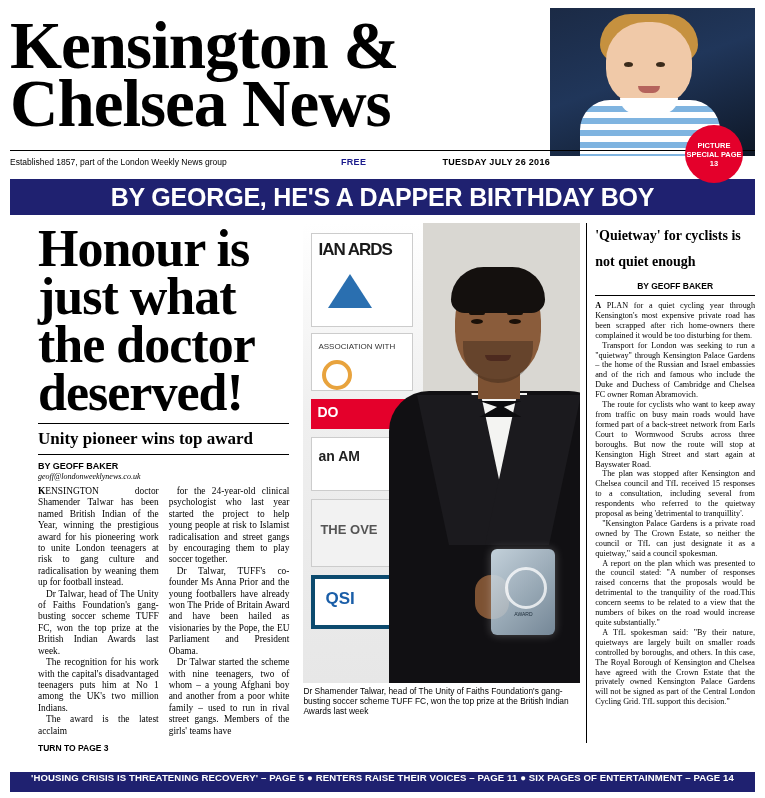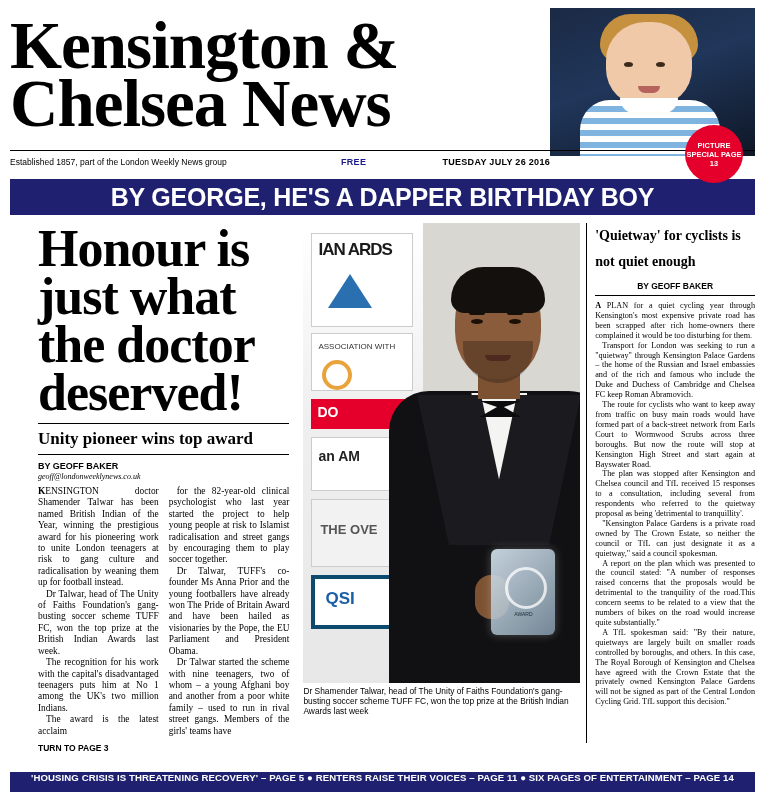--- a/index.html
+++ b/index.html
@@ -228,21 +228,21 @@
         <span>deserved!</span>
       </div>
       <div class="subhead">Unity pioneer wins top award</div>
       <div class="byline">BY GEOFF BAKER</div>
       <div class="byemail">geoff@londonweeklynews.co.uk</div>
       <div class="cols2">
         <p class="first">KENSINGTON doctor Shamender Talwar has been named British Indian of the Year, winning the prestigious award for his pioneering work to unite London teenagers at risk to gang culture and radicalisation by weaning them up for football instead.</p>
         <p>Dr Talwar, head of The Unity of Faiths Foundation's gang-busting soccer scheme TUFF FC, won the top prize at the British Indian Awards last week.</p>
         <p>The recognition for his work with the capital's disadvantaged teenagers puts him at No 1 among the UK's two million Indians.</p>
         <p>The award is the latest acclaim</p>
-        <p>for the 82-year-old clinical psychologist who last year started the project to help young people at risk to Islamist radicalisation and street gangs by encouraging them to play soccer together.</p>
+        <p>for the 24-year-old clinical psychologist who last year started the project to help young people at risk to Islamist radicalisation and street gangs by encouraging them to play soccer together.</p>
         <p>Dr Talwar, TUFF's co-founder Ms Anna Prior and the young footballers have already won The Pride of Britain Award and have been hailed as visionaries by the Pope, the EU Parliament and President Obama.</p>
         <p>Dr Talwar started the scheme with nine teenagers, two of whom – a young Afghani boy and another from a poor white family – used to run in rival street gangs. Members of the girls' teams have</p>
       </div>
       <div class="turnto">TURN TO PAGE 3</div>
     </div>
 
     <div class="col-mid">
       <div class="photo">
         <div class="backdrop"></div>
         <div class="bd-panel"></div>
@@ -289,21 +289,21 @@
         </div>
       </div>
       <div class="caption">Dr Shamender Talwar, head of The Unity of Faiths Foundation's gang-busting soccer scheme TUFF FC, won the top prize at the British Indian Awards last week</div>
     </div>
 
     <div class="col-right">
       <div class="rhead">'Quietway' for cyclists is not quiet enough</div>
       <div class="rbyline">BY GEOFF BAKER</div>
       <div class="rbody">
         <p class="first">A PLAN for a quiet cycling year through Kensington's most expensive private road has been scrapped after rich home-owners there complained it would be too disturbing for them.</p>
-        <p>Transport for London was seeking to run a "quietway" through Kensington Palace Gardens – the home of the Russian and Israel embassies and of the rich and famous who include the Duke and Duchess of Cambridge and Chelsea FC keep Roman Abramovich.</p>
+        <p>Transport for London was seeking to run a "quietway" through Kensington Palace Gardens – the home of the Russian and Israel embassies and of the rich and famous who include the Duke and Duchess of Cambridge and Chelsea FC owner Roman Abramovich.</p>
         <p>The route for cyclists who want to keep away from traffic on busy main roads would have formed part of a back-street network from Earls Court to Wormwood Scrubs across three boroughs. But now the route will stop at Kensington High Street and start again at Bayswater Road.</p>
         <p>The plan was stopped after Kensington and Chelsea council and TfL received 15 responses to a consultation, including several from respondents who referred to the quietway proposal as being 'detrimental to tranquillity'.</p>
         <p>"Kensington Palace Gardens is a private road owned by The Crown Estate, so neither the council or TfL can just designate it as a quietway," said a council spokesman.</p>
         <p>A report on the plan which was presented to the council stated: "A number of responses raised concerns that the proposals would be detrimental to the tranquility of the road.This concern seems to be related to a view that the numbers of bikes on the road would increase quite substantially."</p>
         <p>A TfL spokesman said: "By their nature, quietways are largely built on smaller roads controlled by boroughs, and others. In this case, The Royal Borough of Kensington and Chelsea have agreed with the Crown Estate that the privately owned Kensington Palace Gardens will not be signed as part of the Central London Cycling Grid. TfL support this decision."</p>
       </div>
     </div>
 
   </div>
 

